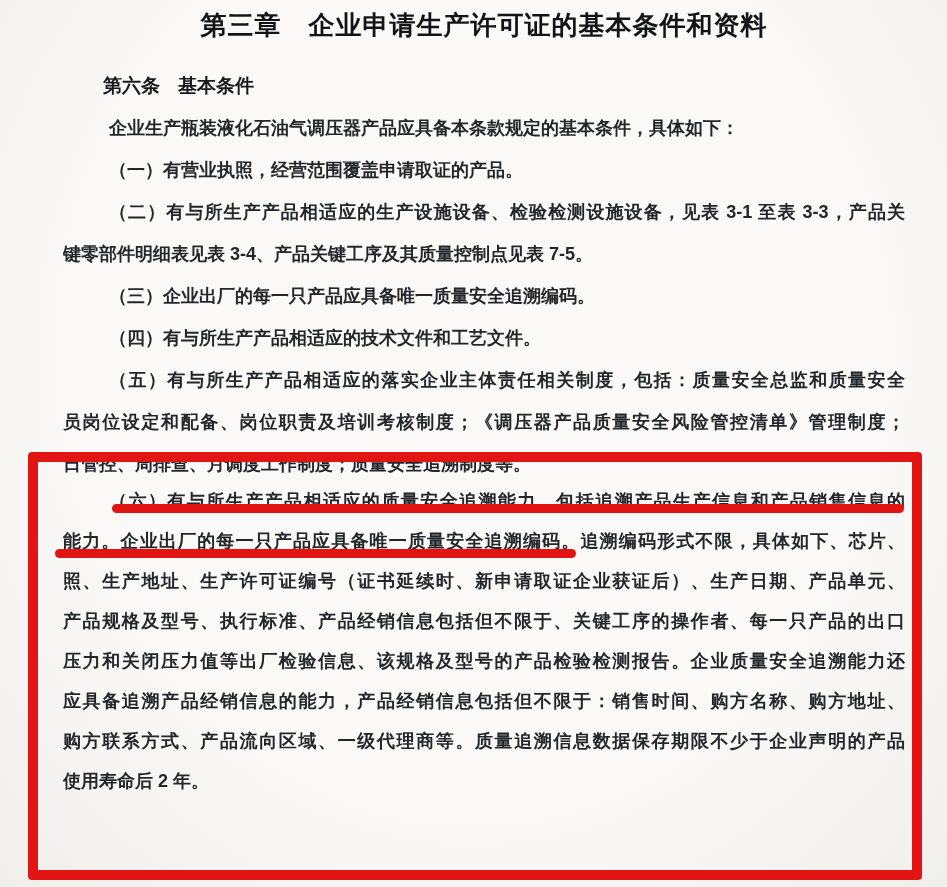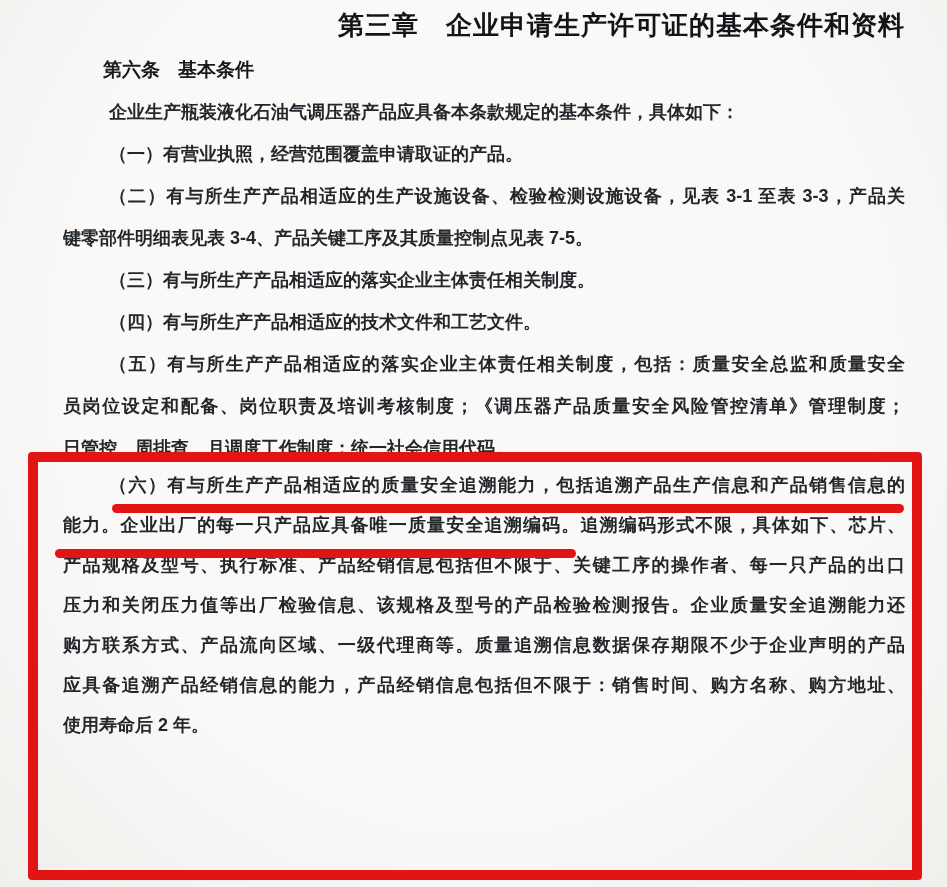--- a/index.html
+++ b/index.html
@@ -9,25 +9,25 @@
     margin:0 auto;
     background:#f7f6f4;
     background-image:radial-gradient(ellipse at 50% 40%, #faf9f8 60%, #f1efec 100%);
     font-family:"Liberation Sans","DejaVu Sans",sans-serif;
     color:#23272b;
     overflow:hidden;
   }
   .doc{position:absolute;left:63px;top:0;width:842px;}
   .title{
     margin-top:6px;height:38px;line-height:38px;
-    text-align:right;font-size:26px;font-weight:700;
+    text-align:center;font-size:26px;font-weight:700;
     letter-spacing:1px;color:#121417;white-space:nowrap;
   }
   .heading{
-    margin-top:12px;height:28px;line-height:28px;margin-bottom:7px;
+    margin-top:28px;height:28px;line-height:28px;margin-bottom:7px;
     padding-left:40px;font-size:19px;font-weight:700;color:#17191c;
   }
   .heading .sec-name{margin-left:18px;}
   .para{margin:0;}
   .para .line{
     height:42px;line-height:42px;font-size:18px;font-weight:600;
     white-space:normal;overflow:hidden;color:#23272b;
   }
   .boxpara{margin-top:-4px;}
   .boxpara .line{height:40px;line-height:40px;}
@@ -56,38 +56,39 @@
           <div class="line ind">企业生产瓶装液化石油气调压器产品应具备本条款规定的基本条件，具体如下：</div>
         </div>
         <div class="para">
           <div class="line ind">（一）有营业执照，经营范围覆盖申请取证的产品。</div>
         </div>
         <div class="para">
           <div class="line just ind">（二）有与所生产产品相适应的生产设施设备、检验检测设施设备，见表 3-1 至表 3-3，产品关</div>
           <div class="line">键零部件明细表见表 3-4、产品关键工序及其质量控制点见表 7-5。</div>
         </div>
         <div class="para">
-          <div class="line ind">（三）有与所生产产品相适应的落实企业主体责任相关制度。</div>
+          <div class="line ind">（三）企业出厂的每一只产品应具备唯一质量安全追溯编码。</div>
         </div>
         <div class="para">
           <div class="line ind">（四）有与所生产产品相适应的技术文件和工艺文件。</div>
         </div>
         <div class="para">
           <div class="line just ind">（五）有与所生产产品相适应的落实企业主体责任相关制度，包括：质量安全总监和质量安全</div>
           <div class="line just">员岗位设定和配备、岗位职责及培训考核制度；《调压器产品质量安全风险管控清单》管理制度；</div>
-          <div class="line">日管控、周排查、月调度工作制度；统一社会信用代码。</div>
+          <div class="line">日管控、周排查、月调度工作制度；质量安全追溯制度等。</div>
         </div>
       </div>
     <div class="boxpara para">
         <div class="line just ind">（六）有与所生产产品相适应的质量安全追溯能力，包括追溯产品生产信息和产品销售信息的</div>
         <div class="line just">能力。企业出厂的每一只产品应具备唯一质量安全追溯编码。追溯编码形式不限，具体如下、芯片、</div>
+        <div class="line just">照、生产地址、生产许可证编号（证书延续时、新申请取证企业获证后）、生产日期、产品单元、</div>
         <div class="line just">产品规格及型号、执行标准、产品经销信息包括但不限于、关键工序的操作者、每一只产品的出口</div>
         <div class="line just">压力和关闭压力值等出厂检验信息、该规格及型号的产品检验检测报告。企业质量安全追溯能力还</div>
+        <div class="line just">应具备追溯产品经销信息的能力，产品经销信息包括但不限于：销售时间、购方名称、购方地址、</div>
         <div class="line just">购方联系方式、产品流向区域、一级代理商等。质量追溯信息数据保存期限不少于企业声明的产品</div>
-        <div class="line just">应具备追溯产品经销信息的能力，产品经销信息包括但不限于：销售时间、购方名称、购方地址、</div>
         <div class="line">使用寿命后 2 年。</div>
       </div>
   </div>
 
   <div class="redbox"></div>
   <div class="underline-mark u1"></div>
   <div class="underline-mark u2"></div>
 </div>
 
 </body></html>

